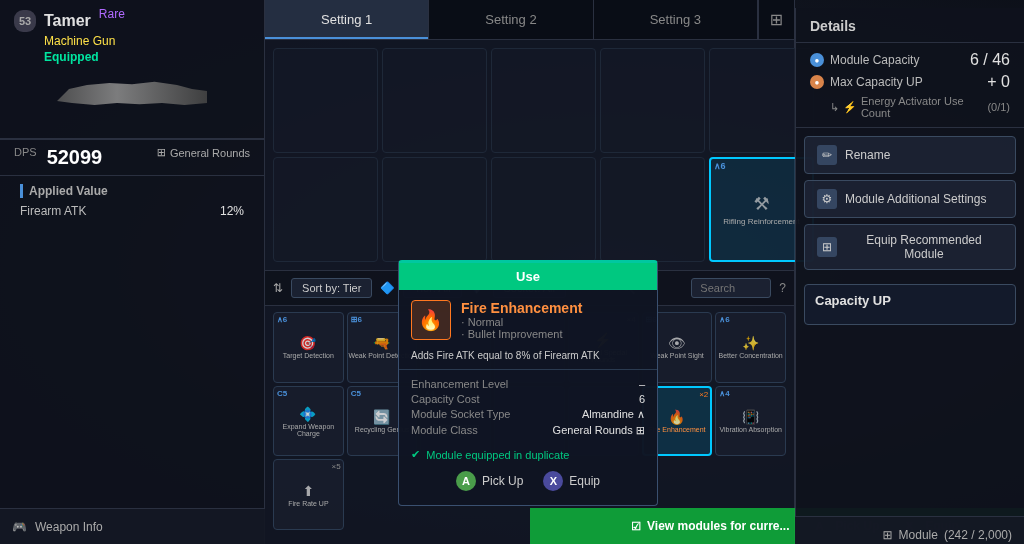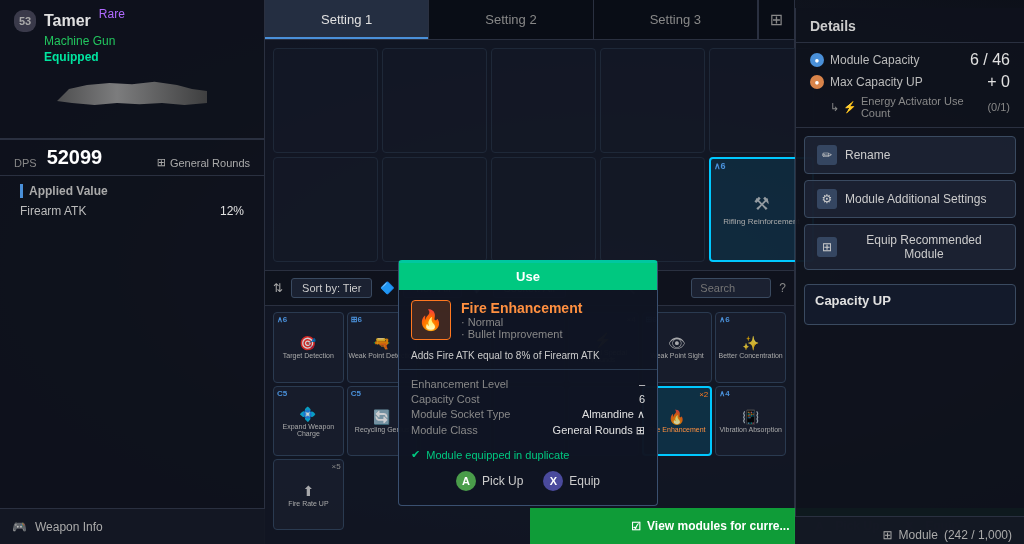--- a/index.html
+++ b/index.html
@@ -55,21 +55,21 @@
     }
 
     .weapon-name {
       font-size: 16px;
       font-weight: bold;
       color: #e0e0e0;
     }
 
     .weapon-type {
       font-size: 12px;
-      color: #22c55e;
+      color: #fde047;
       margin-left: 30px;
     }
 
     .weapon-rarity {
       font-size: 12px;
       color: #b06aff;
       float: right;
       margin-top: -14px;
     }
 
@@ -94,21 +94,21 @@
     .weapon-silhouette {
       width: 150px;
       height: 40px;
       background: linear-gradient(90deg, #555 0%, #888 40%, #666 70%, #444 100%);
       clip-path: polygon(0% 60%, 8% 30%, 20% 20%, 35% 15%, 50% 18%, 65% 12%, 80% 20%, 90% 30%, 100% 35%, 100% 65%, 85% 70%, 70% 65%, 55% 68%, 40% 65%, 25% 70%, 10% 65%);
       opacity: 0.9;
     }
 
     .dps-row {
       display: flex;
-      align-items: flex-end;
+      align-items: flex-start;
       gap: 10px;
       padding: 6px 14px;
       border-top: 1px solid #2a3040;
       border-bottom: 1px solid #2a3040;
     }
 
     .dps-label { font-size: 11px; color: #888; }
     .dps-value { font-size: 20px; font-weight: bold; color: #fff; }
     .ammo-type {
       margin-left: auto;
@@ -778,21 +778,21 @@
     </button>
   </div>
 
   <div class="capacity-up-box">
     <div class="cap-up-title">Capacity UP</div>
   </div>
 
   <div class="module-count">
     <span>⊞</span>
     <span>Module</span>
-    <span>(242 / 1,000)</span>
+    <span>(242 / 2,000)</span>
   </div>
 </div>
 
 <div class="tooltip-popup">
   <div class="tooltip-use-btn">Use</div>
   <div class="tooltip-header">
     <div class="tooltip-module-icon">🔥</div>
     <div>
       <div class="tooltip-title">Fire Enhancement</div>
       <div class="tooltip-subtitle">· Normal</div>

